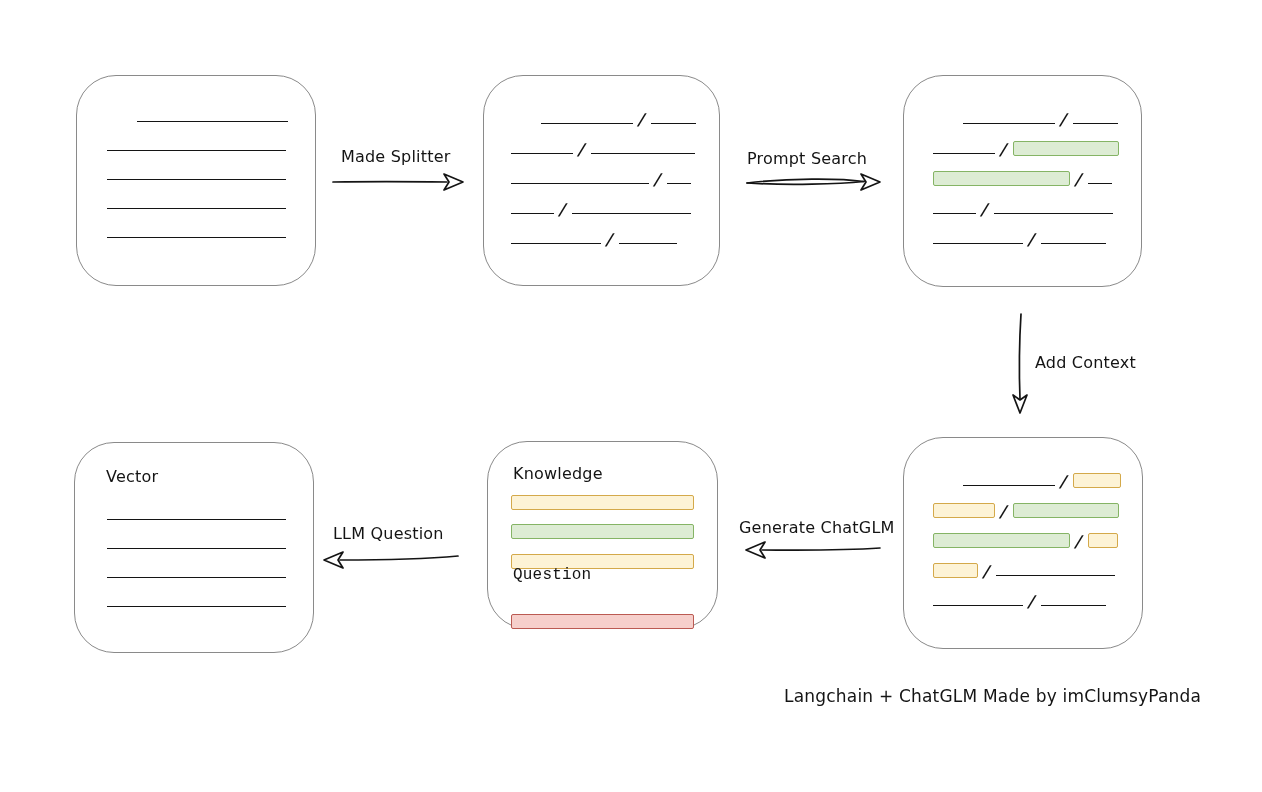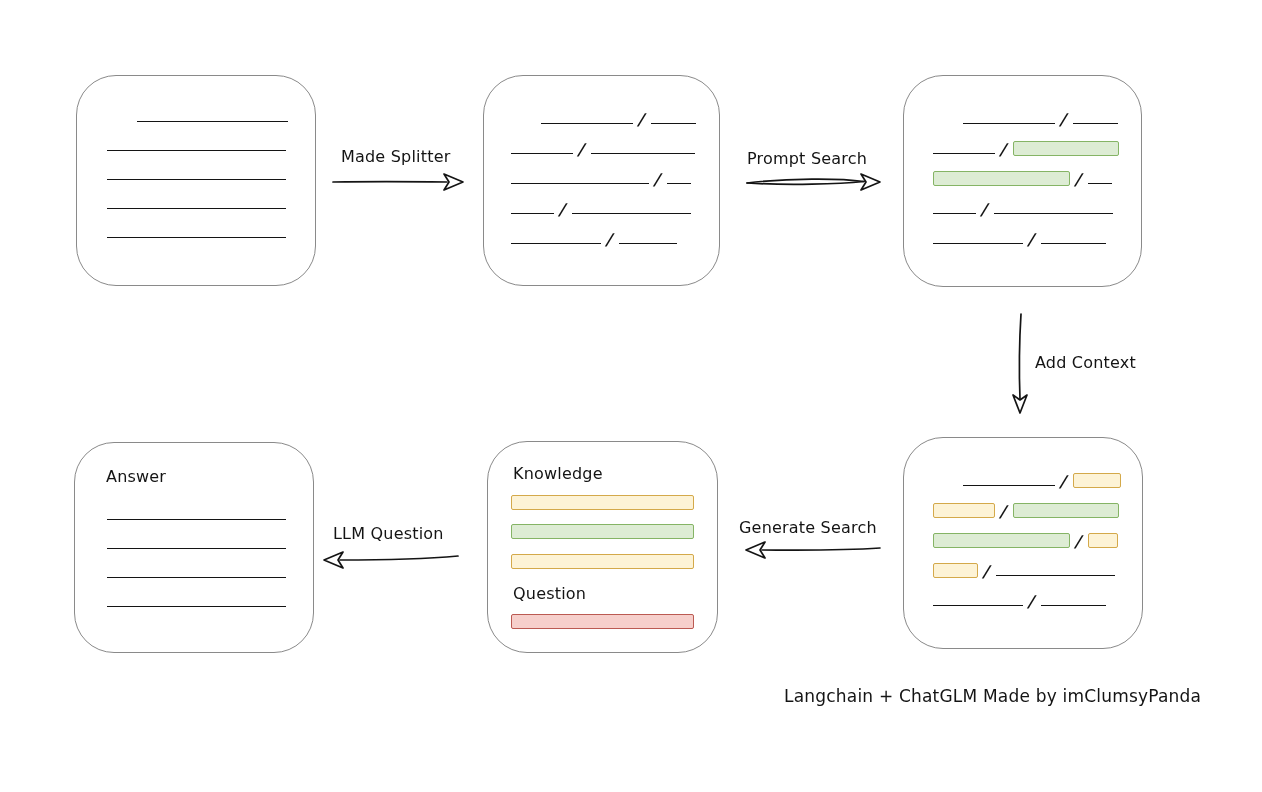--- a/index.html
+++ b/index.html
@@ -151,43 +151,43 @@
         <span class="seg" style="width:119px"></span>
       </div>
       <div class="crow">
         <span class="seg" style="width:90px"></span>
         <span class="slash">/</span>
         <span class="seg" style="width:65px"></span>
       </div>
     </div>
   </div>
 
-  <div class="arrow-label" style="left:739px;top:518px;">Generate Search</div>
+  <div class="arrow-label" style="left:739px;top:518px;">Generate ChatGLM</div>
   <svg class="arrow-svg" style="left:741px;top:537px;" width="142" height="24">
     <path d="M139,11 C95,14 45,13 21,13"></path>
     <path class="head" d="M24,5 L5,13 L24,21 L19,13 Z"></path>
   </svg>
 
-  <div class="box" style="left:487px;top:441px;width:231px;height:212px;">
+  <div class="box" style="left:487px;top:441px;width:231px;height:188px;">
     <div class="box-title" style="left:25px;top:22px;">Knowledge</div>
     <div class="pbar y" style="top:53px;"></div>
     <div class="pbar g" style="top:82px;"></div>
     <div class="pbar y" style="top:112px;"></div>
-    <div class="box-title" style="left:25px;top:142px;">Question</div>
+    <div class="box-title" style="left:25px;top:124px;font-family:Liberation Mono, monospace;">Question</div>
     <div class="pbar r" style="top:172px;"></div>
   </div>
 
   <div class="arrow-label" style="left:333px;top:524px;">LLM Question</div>
   <svg class="arrow-svg" style="left:319px;top:546px;" width="142" height="24">
     <path d="M139,10 C95,14 45,14 21,14"></path>
     <path class="head" d="M24,6 L5,14 L24,22 L19,14 Z"></path>
   </svg>
 
   <div class="box" style="left:74px;top:442px;width:240px;height:211px;">
-    <div class="box-title" style="left:31px;top:24px;">Answer</div>
+    <div class="box-title" style="left:31px;top:24px;">Vector</div>
     <div class="doc-lines" style="left:32px;right:27px;top:76px;">
       <div class="hline"></div>
       <div class="hline"></div>
       <div class="hline"></div>
       <div class="hline"></div>
     </div>
   </div>
 
   <div class="caption">Langchain + ChatGLM Made by imClumsyPanda</div>
 

